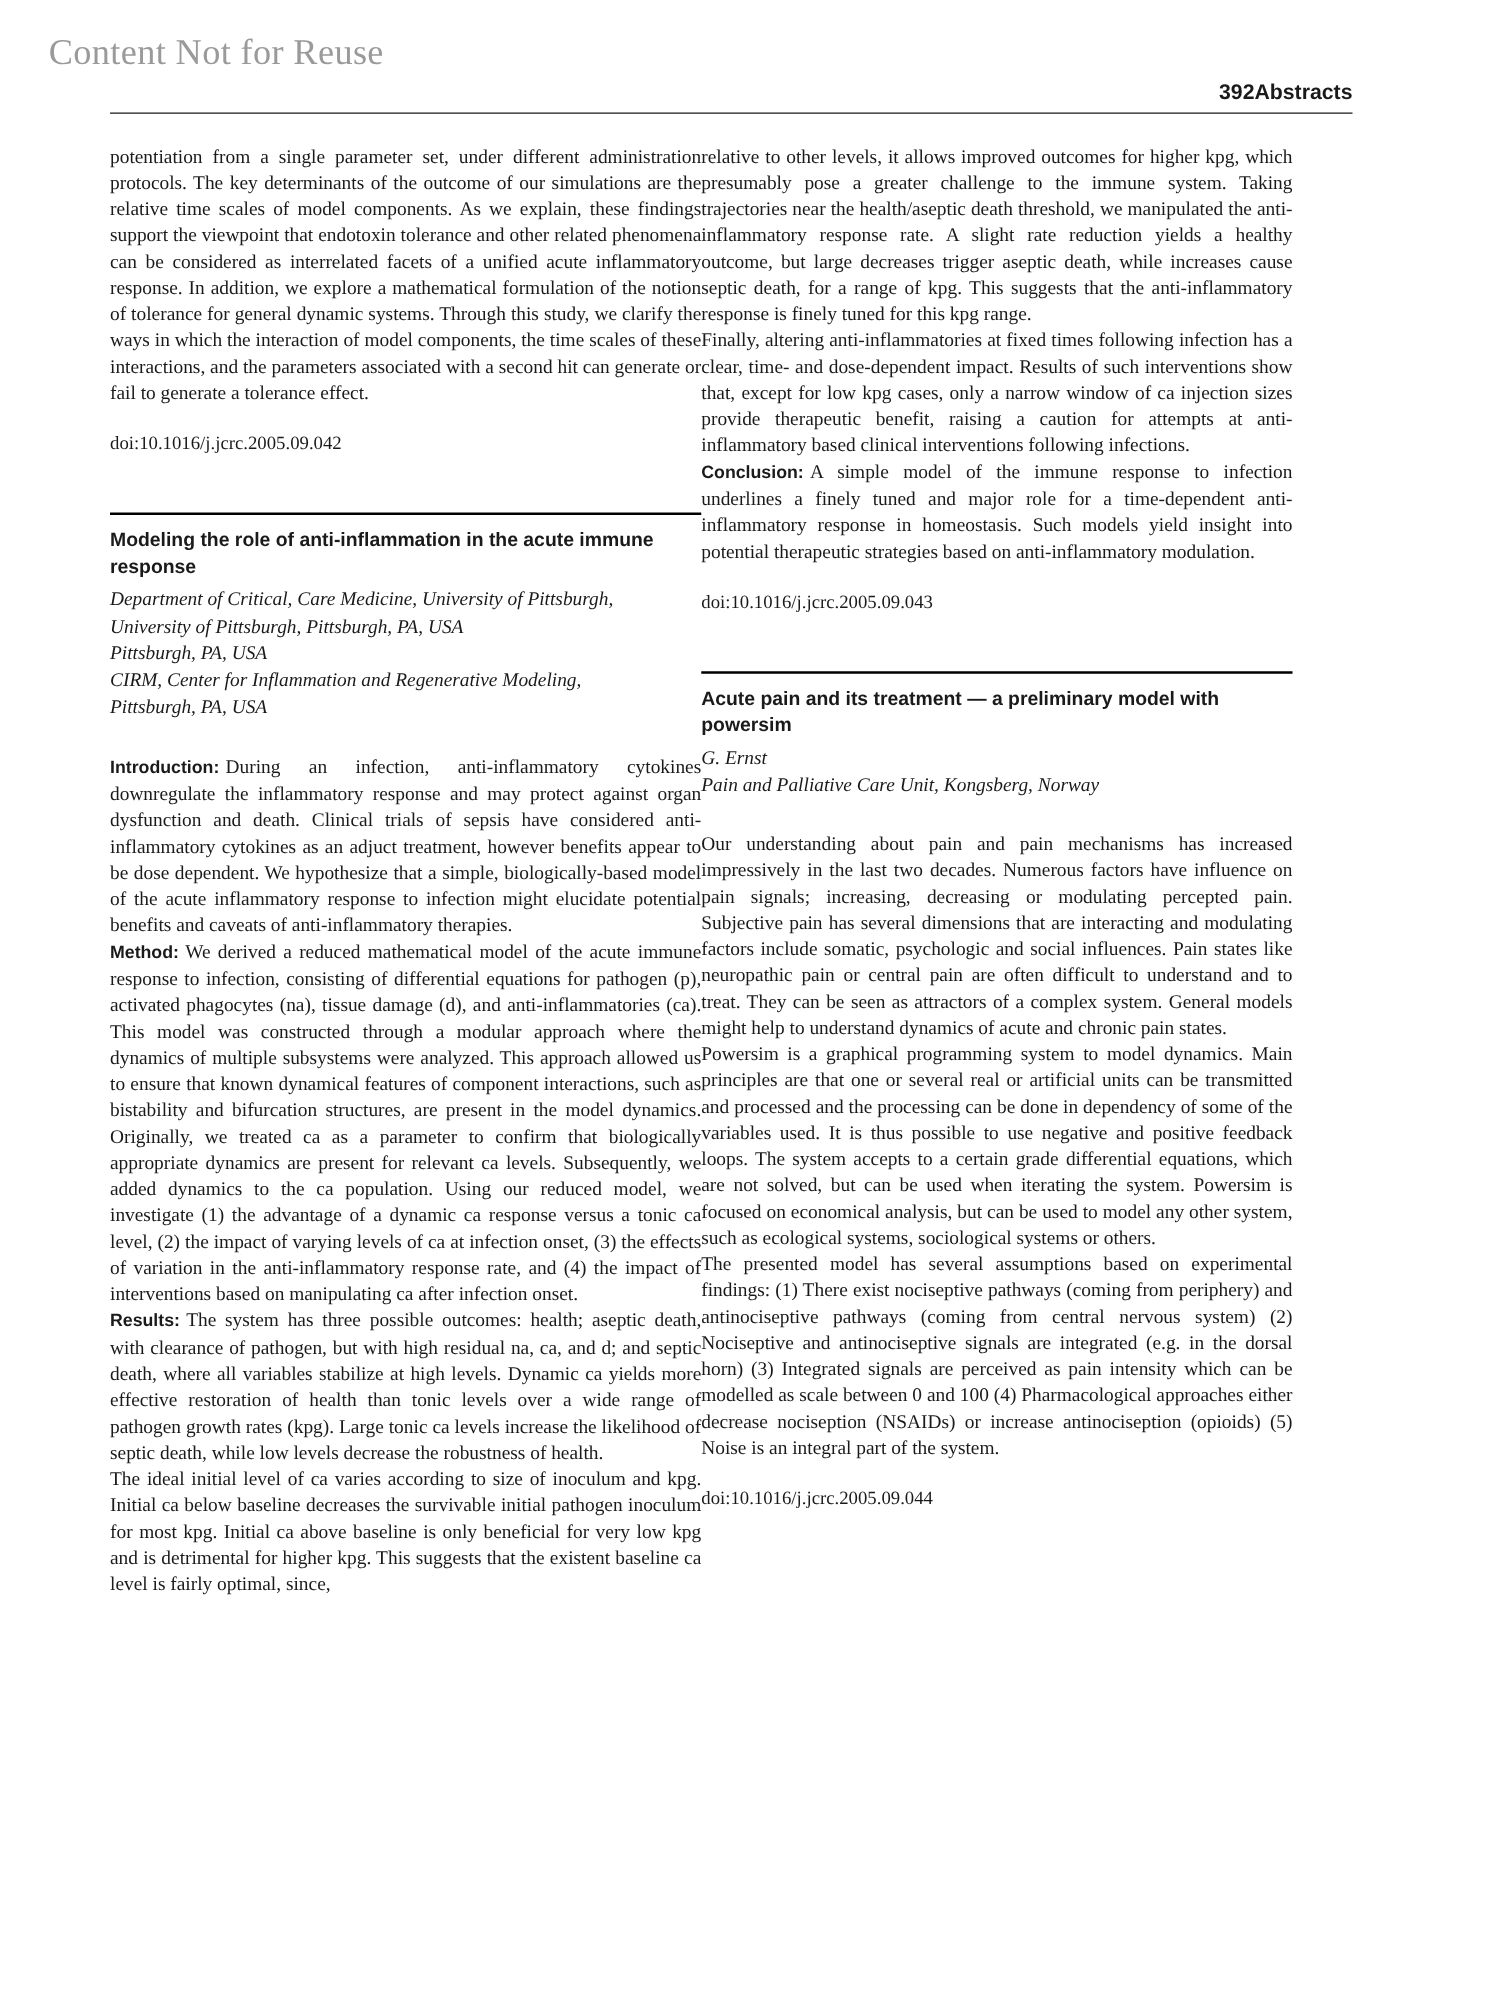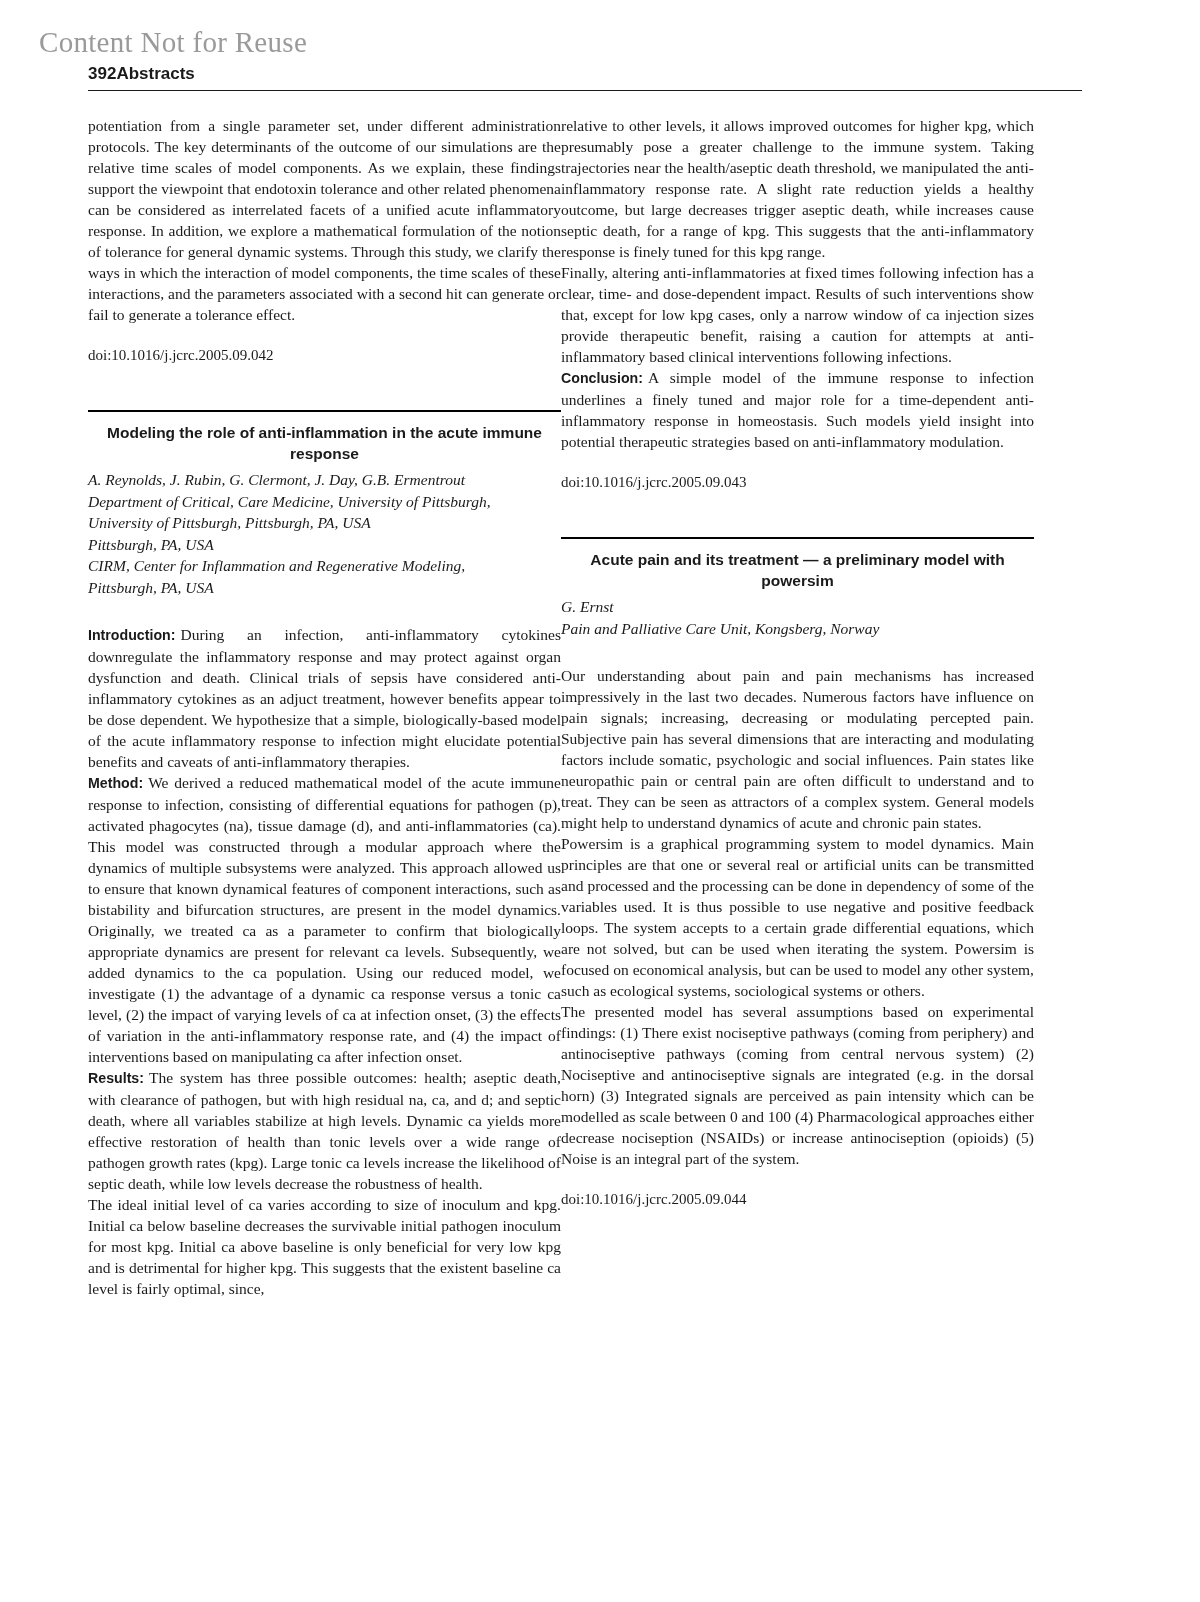--- a/index.html
+++ b/index.html
@@ -20,21 +20,21 @@
     top: 26px;
     left: 39px;
     font-family: Liberation Serif, serif;
     font-size: 29px;
     font-weight: 400;
     color: #9a9a9a;
     letter-spacing: 0.3px;
   }
   .page-header {
     display: flex;
-    justify-content: flex-start;
+    justify-content: flex-end;
     align-items: flex-end;
     font-family: "Liberation Sans", sans-serif;
     font-weight: bold;
     font-size: 17px;
     padding-bottom: 6px;
     border-bottom: 1px solid #1a1a1a;
     margin-bottom: 24px;
   }
   .columns {
     display: flex;
@@ -63,21 +63,20 @@
     border: 0;
     border-top: 2px solid #000;
     margin: 44px 0 10px 0;
   }
   .abs-title {
     font-family: "Liberation Sans", sans-serif;
     font-weight: bold;
     font-size: 15.5px;
     line-height: 21px;
     margin-bottom: 5px;
-    text-align: center;
   }
   .authors, .affil {
     font-style: italic;
     font-size: 15.5px;
     line-height: 21.5px;
   }
   .after-affil { margin-top: 26px; }
 </style>
 </head>
 <body>
@@ -96,21 +95,20 @@
     <div class="col">
 
       <p class="body-par">potentiation from a single parameter set, under different administration protocols. The key determinants of the outcome of our simulations are the relative time scales of model components. As we explain, these findings support the viewpoint that endotoxin tolerance and other related phenomena can be considered as interrelated facets of a unified acute inflammatory response. In addition, we explore a mathematical formulation of the notion of tolerance for general dynamic systems. Through this study, we clarify the ways in which the interaction of model components, the time scales of these interactions, and the parameters associated with a second hit can generate or fail to generate a tolerance effect.</p>
 
       <p class="body-par doi">doi:10.1016/j.jcrc.2005.09.042</p>
 
       <hr class="divider">
 
       <h2 class="abs-title">Modeling the role of anti-inflammation in the acute immune response</h2>
 
-      <div class="authors">A. Reynolds, J. Rubin, G. Clermont, J. Day, G.B. Ermentrout</div>
       <div class="affil">Department of Critical, Care Medicine, University of Pittsburgh,</div>
       <div class="affil">University of Pittsburgh, Pittsburgh, PA, USA</div>
       <div class="affil">Pittsburgh, PA, USA</div>
       <div class="affil">CIRM, Center for Inflammation and Regenerative Modeling,</div>
       <div class="affil">Pittsburgh, PA, USA</div>
 
       <p class="body-par after-affil"><strong class="runin">Introduction:</strong><span>During an infection, anti-inflammatory cytokines downregulate the inflammatory response and may protect against organ dysfunction and death. Clinical trials of sepsis have considered anti-inflammatory cytokines as an adjuct treatment, however benefits appear to be dose dependent. We hypothesize that a simple, biologically-based model of the acute inflammatory response to infection might elucidate potential benefits and caveats of anti-inflammatory therapies.</span></p>
 
       <p class="body-par"><strong class="runin">Method:</strong><span>We derived a reduced mathematical model of the acute immune response to infection, consisting of differential equations for pathogen (p), activated phagocytes (na), tissue damage (d), and anti-inflammatories (ca). This model was constructed through a modular approach where the dynamics of multiple subsystems were analyzed. This approach allowed us to ensure that known dynamical features of component interactions, such as bistability and bifurcation structures, are present in the model dynamics. Originally, we treated ca as a parameter to confirm that biologically appropriate dynamics are present for relevant ca levels. Subsequently, we added dynamics to the ca population. Using our reduced model, we investigate (1) the advantage of a dynamic ca response versus a tonic ca level, (2) the impact of varying levels of ca at infection onset, (3) the effects of variation in the anti-inflammatory response rate, and (4) the impact of interventions based on manipulating ca after infection onset.</span></p>
 

